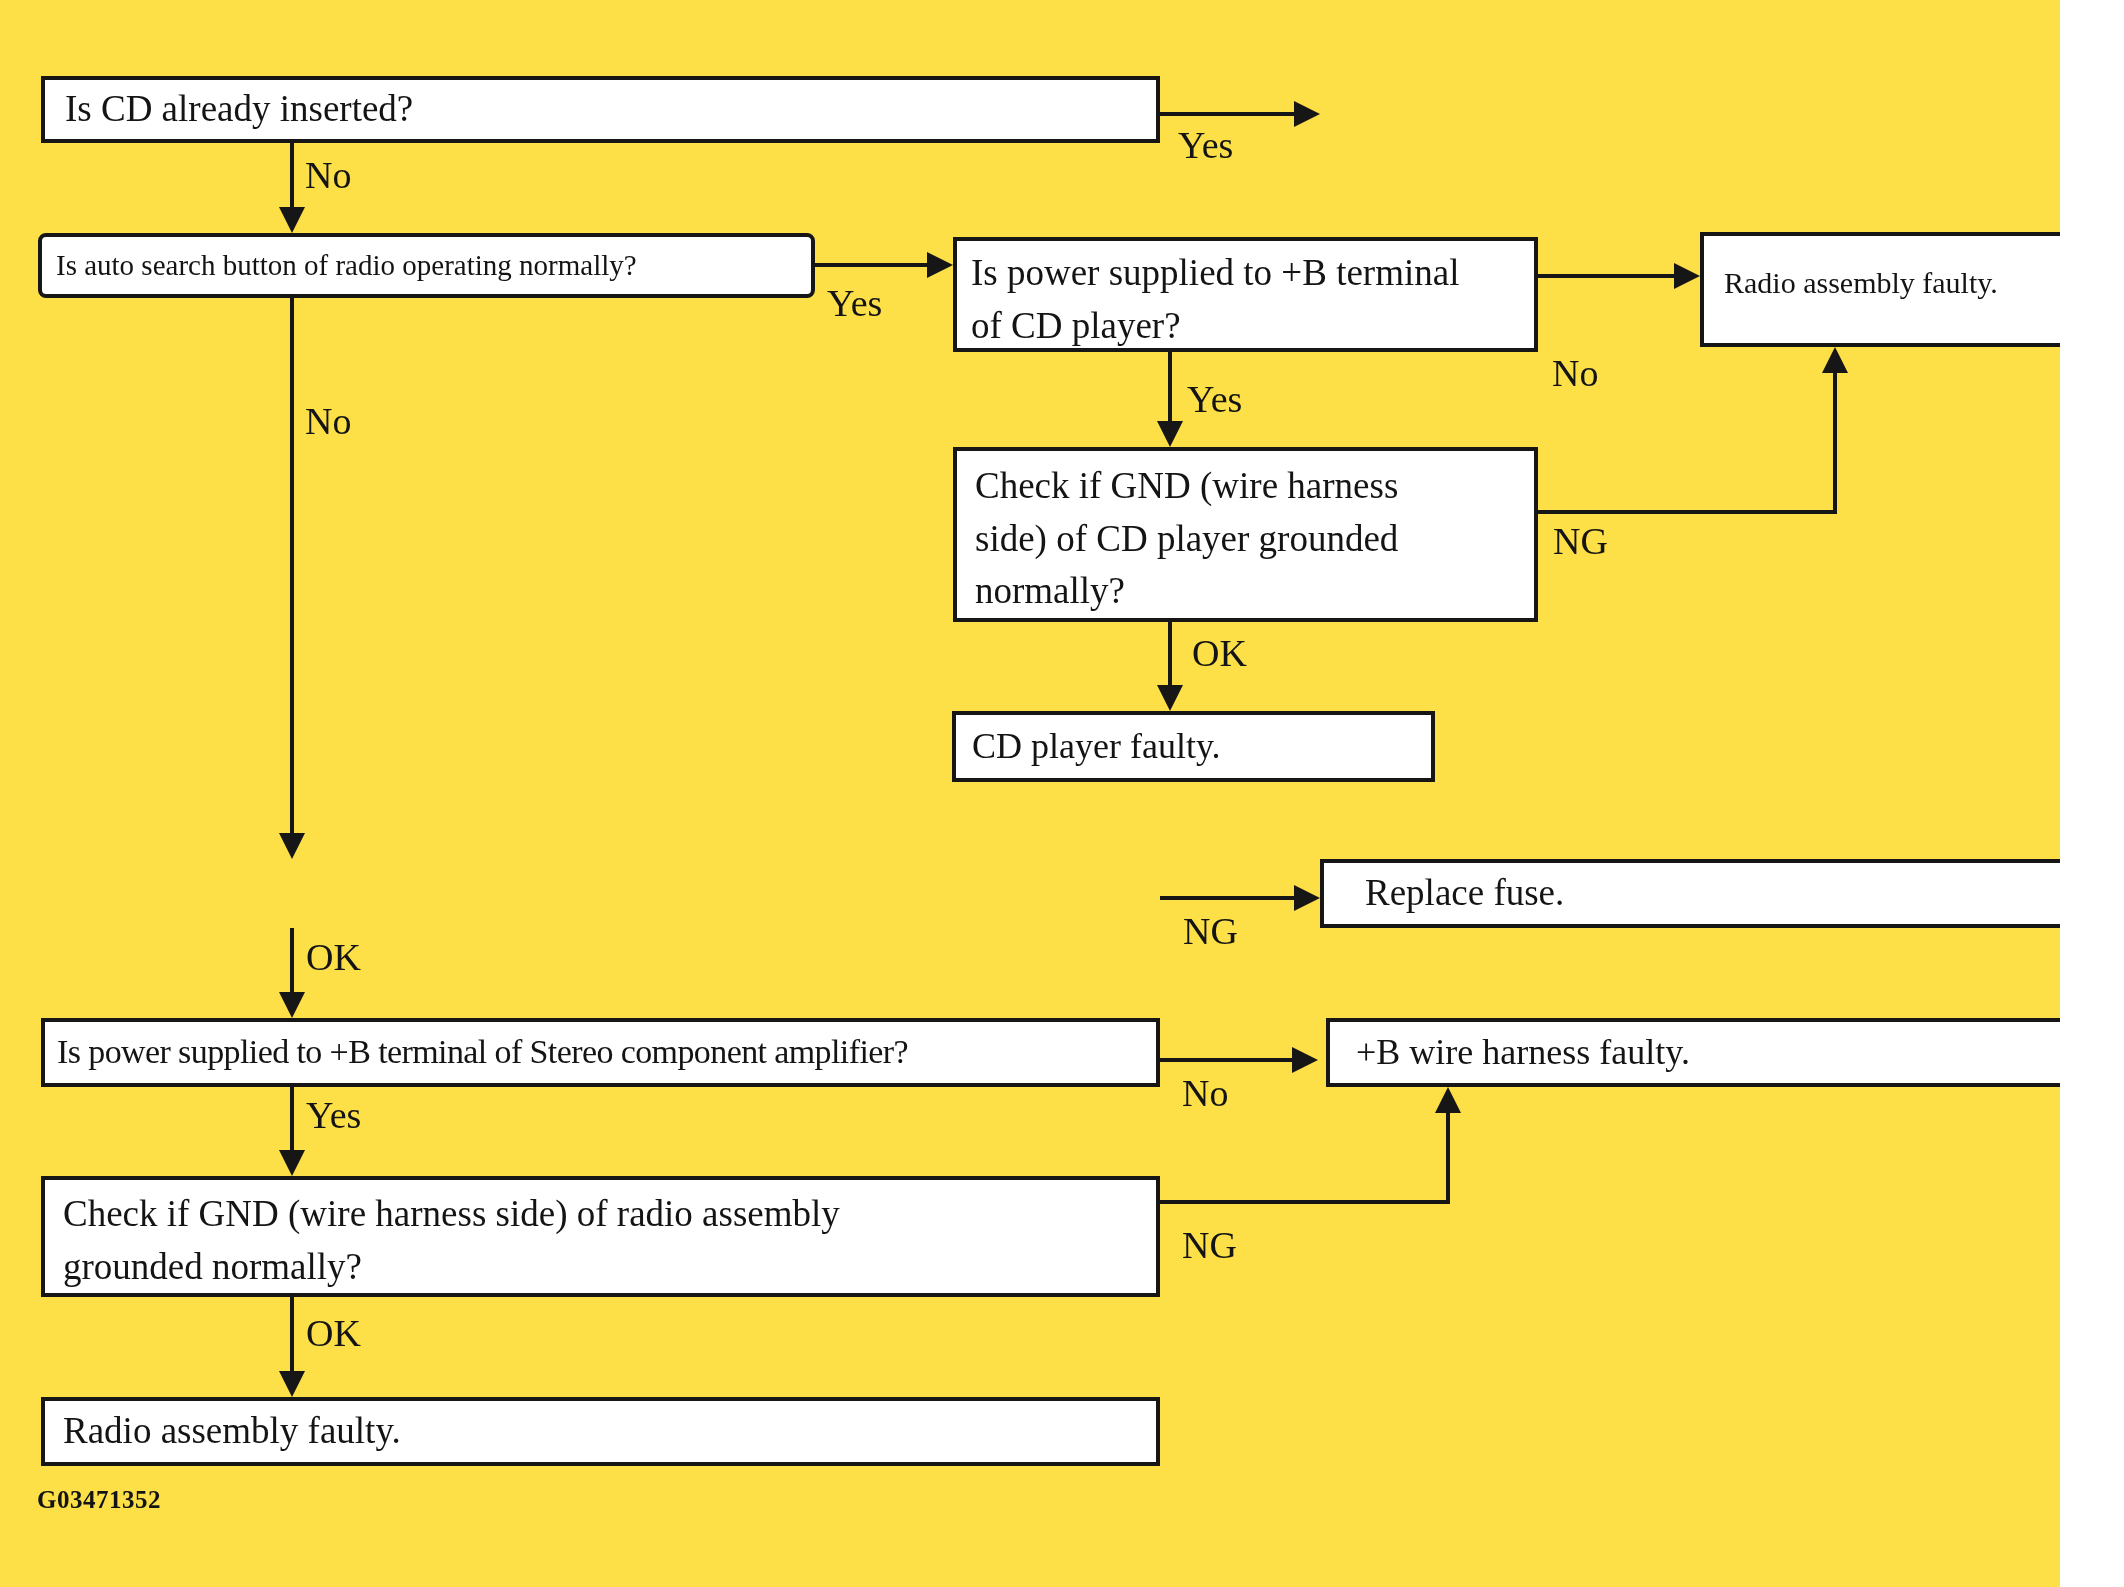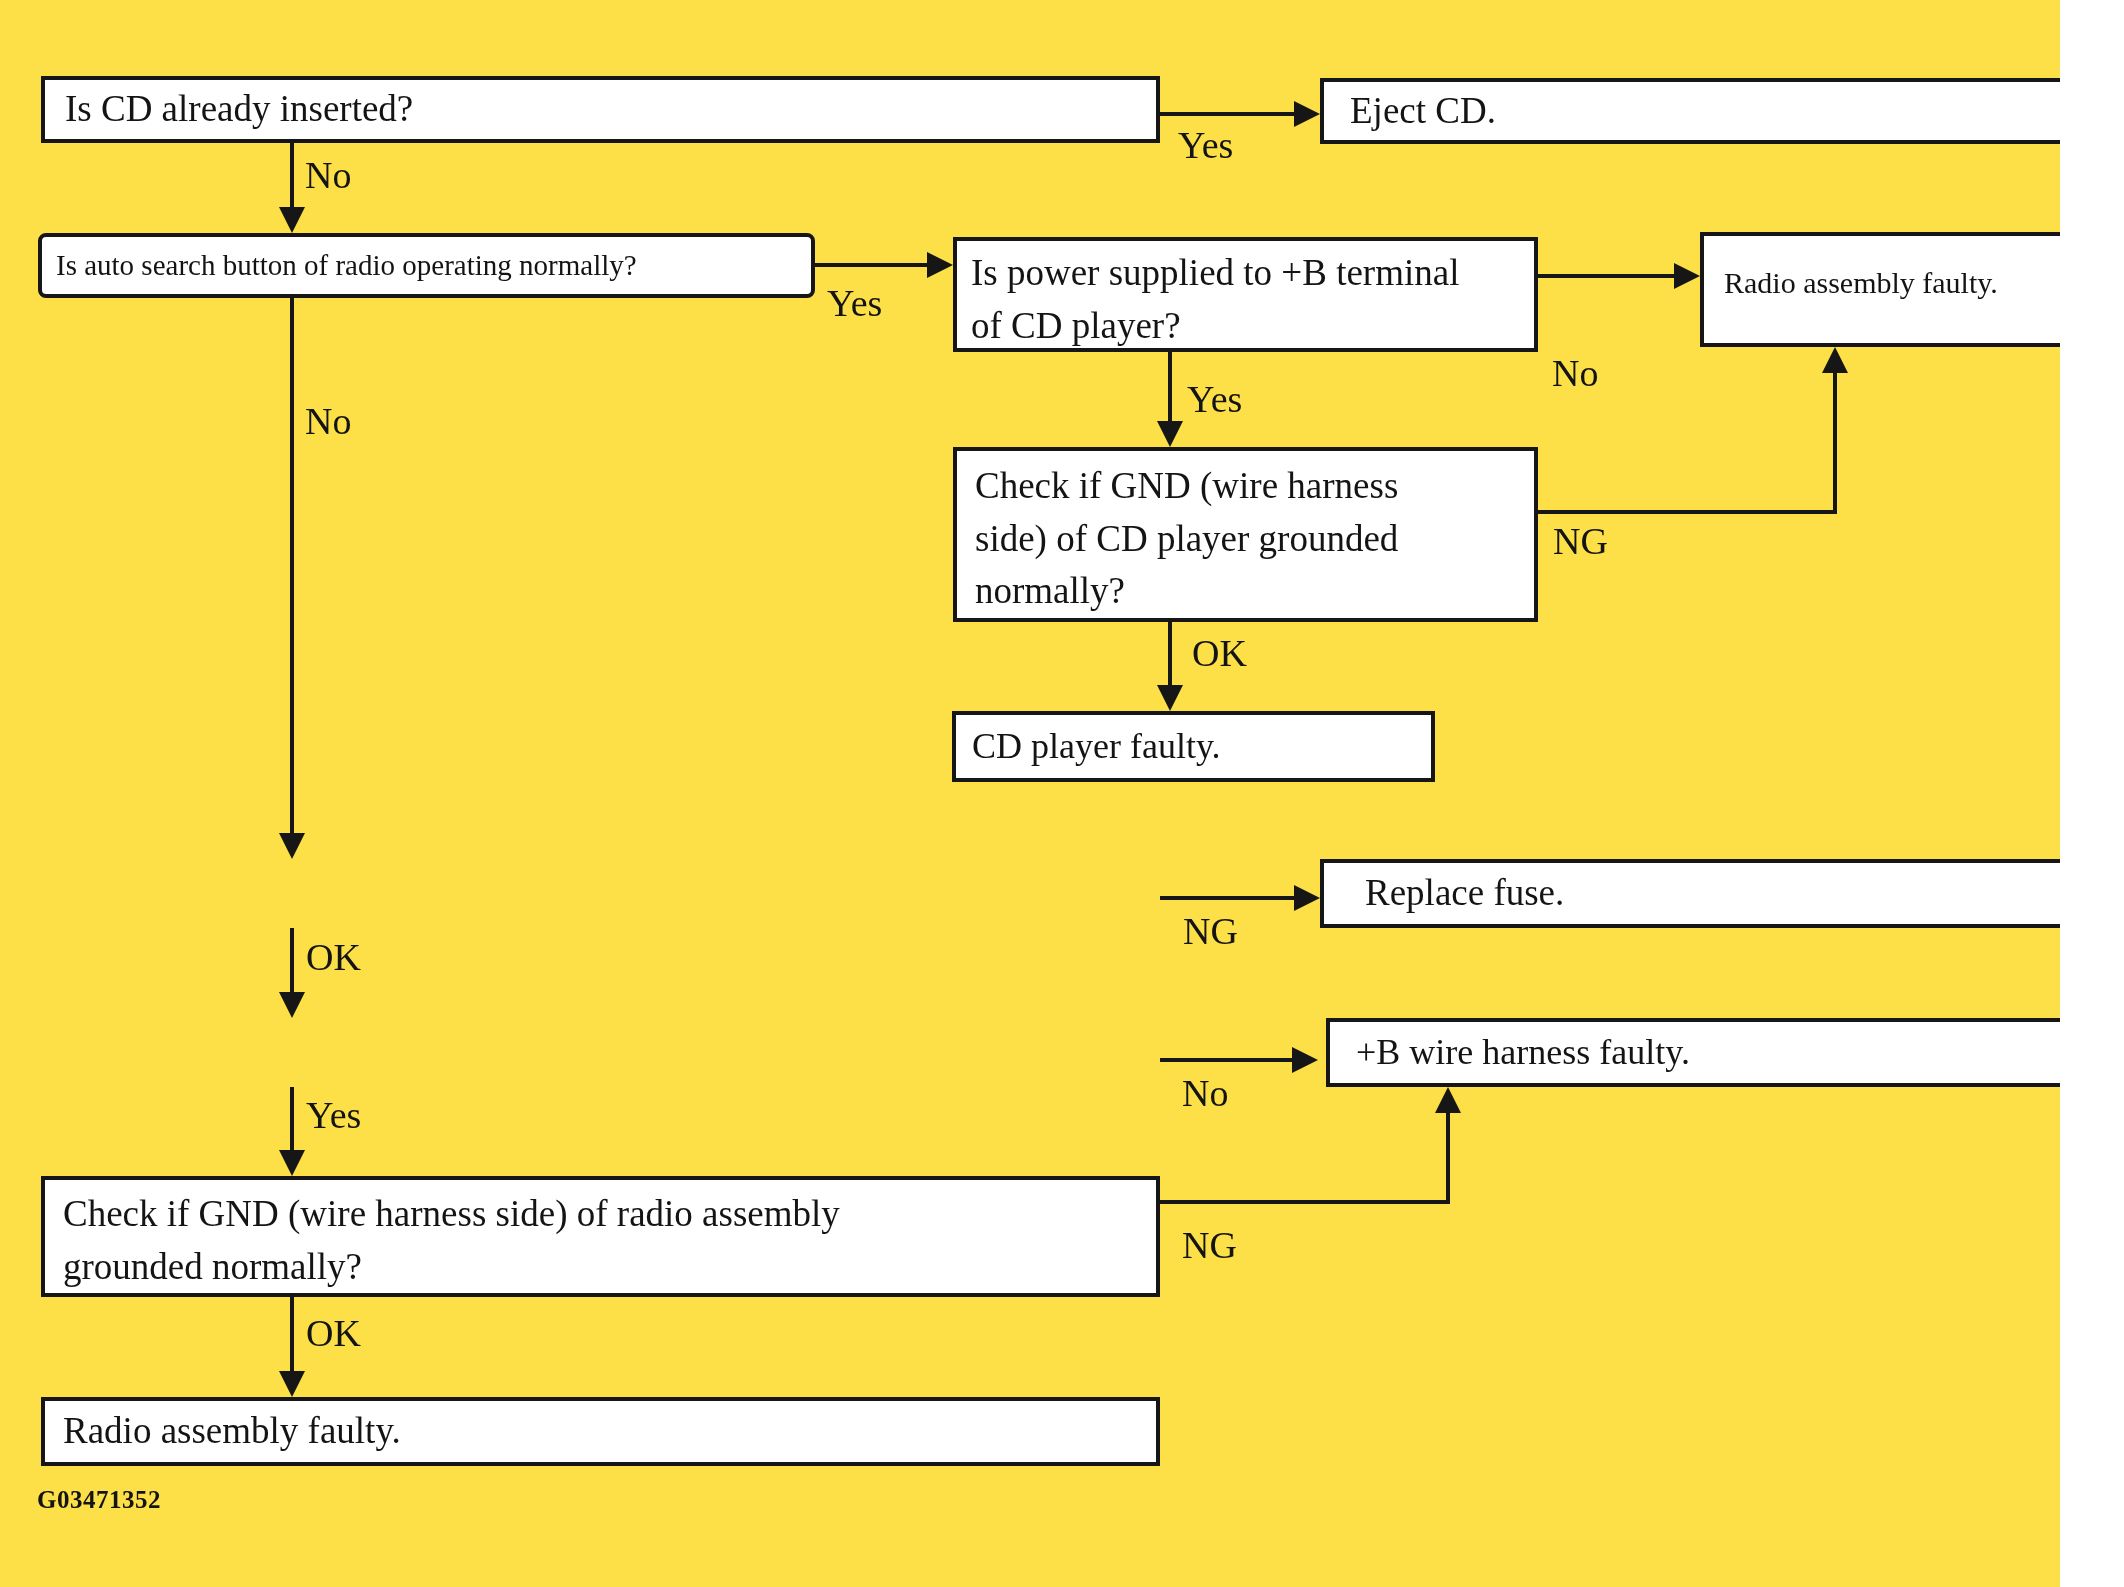--- a/index.html
+++ b/index.html
@@ -84,30 +84,30 @@
   .b-bwire       { left: 1318px; top: 1018px; width: 777px;  height: 69px; font-size: 36px; padding-left: 26px; margin-left: 8px; }
   .b-q-gndradio  { left: 41px;   top: 1176px; width: 1119px; height: 121px; font-size: 37px; padding: 8px 8px 0 18px; }
   .b-radiofault2 { left: 41px;   top: 1397px; width: 1119px; height: 69px; font-size: 37px; padding-left: 18px; }
 </style>
 </head>
 <body>
 
 <div class="canvas">
 
   <div class="box b-q-cd">Is CD already inserted?</div>
-  <div class="box b-eject">Eject CD.</div>
   <div class="box b-q-auto">Is auto search button of radio operating normally?</div>
   <div class="box top-align b-q-powercd">Is power supplied to +B terminal
 of CD player?</div>
   <div class="box top-align b-radiofault1">Radio assembly faulty.</div>
   <div class="box top-align b-q-gndcd">Check if GND (wire harness
 side) of CD player grounded
 normally?</div>
   <div class="box b-cdfault">CD player faulty.</div>
   <div class="box b-replace">Replace fuse.</div>
+  <div class="box b-q-poweramp">Is power supplied to +B terminal of Stereo component amplifier?</div>
   <div class="box b-bwire">+B wire harness faulty.</div>
   <div class="box top-align b-q-gndradio">Check if GND (wire harness side) of radio assembly
 grounded normally?</div>
   <div class="box b-radiofault2">Radio assembly faulty.</div>
 
   <div class="line h" style="left:1160px; top:112px; width:136px;"></div>
   <div class="arr right" style="left:1294px; top:101px;"></div>
   <span class="lbl" style="left:1178px; top:126px;">Yes</span>
 
   <div class="line v" style="left:290px; top:142px; height:67px;"></div>

